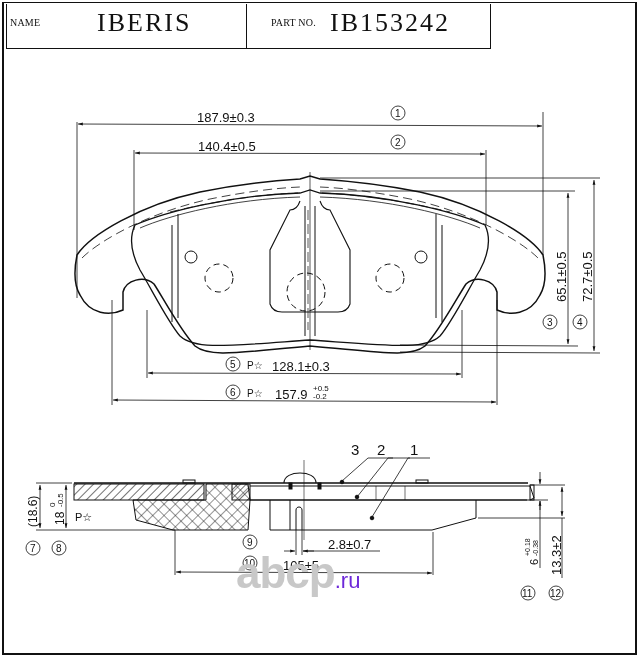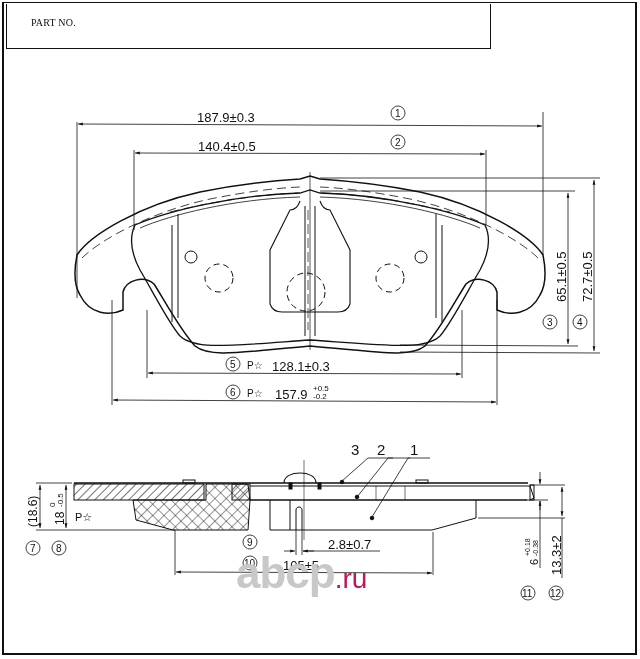--- a/index.html
+++ b/index.html
@@ -10,30 +10,35 @@
     .tb-name { width: 239px; border-right: 1px solid #111; }
     .tb-part { flex: 1; }
     .tb-label { position: absolute; left: 3px; top: 13px; font-size: 10px; font-family: "Liberation Serif", serif; letter-spacing: 0.2px; }
     .tb-part .tb-label { left: 24px; }
     .tb-value { position: absolute; top: 4px; font-size: 26px; font-family: "Liberation Serif", serif; letter-spacing: 2px; }
     .tb-name .tb-value { left: 90px; }
     .tb-part .tb-value { left: 83px; }
     svg.drawing { position: absolute; left: 0; top: 0; }
     svg text { font-family: "Liberation Sans", sans-serif; fill: #111; }
     .watermark { position: absolute; left: 236px; top: 551px; font-family: "Liberation Sans", sans-serif; font-weight: bold; font-size: 44px; color: #c8c8c8; letter-spacing: -1px; line-height: 1; }
-    .watermark .tld { font-size: 28px; font-weight: normal; color: #be185d; letter-spacing: 0; }
+    .watermark .tld { font-size: 22px; font-weight: normal; color: #6d28d9; letter-spacing: 0; }
   </style>
 </head>
 <body>
 
 <div class="frame"></div>
 
 <div class="title-block">
+  <div class="tb-cell tb-name">
+    <span class="tb-label">NAME</span>
+    <span class="tb-value">IBERIS</span>
+  </div>
   <div class="tb-cell tb-part">
     <span class="tb-label">PART NO.</span>
+    <span class="tb-value">IB153242</span>
   </div>
 </div>
 
 <svg class="drawing" width="640" height="659" viewBox="0 0 640 659">
   <defs>
     <marker id="arr" viewBox="0 0 10 10" refX="10" refY="5" markerWidth="6" markerHeight="6" orient="auto-start-reverse">
       <path d="M0,2 L10,5 L0,8 z" fill="#111"></path>
     </marker>
     <pattern id="hatch" width="6" height="6" patternUnits="userSpaceOnUse" patternTransform="rotate(45)">
       <line x1="0" y1="0" x2="0" y2="6" stroke="#111" stroke-width="1.2"></line>

